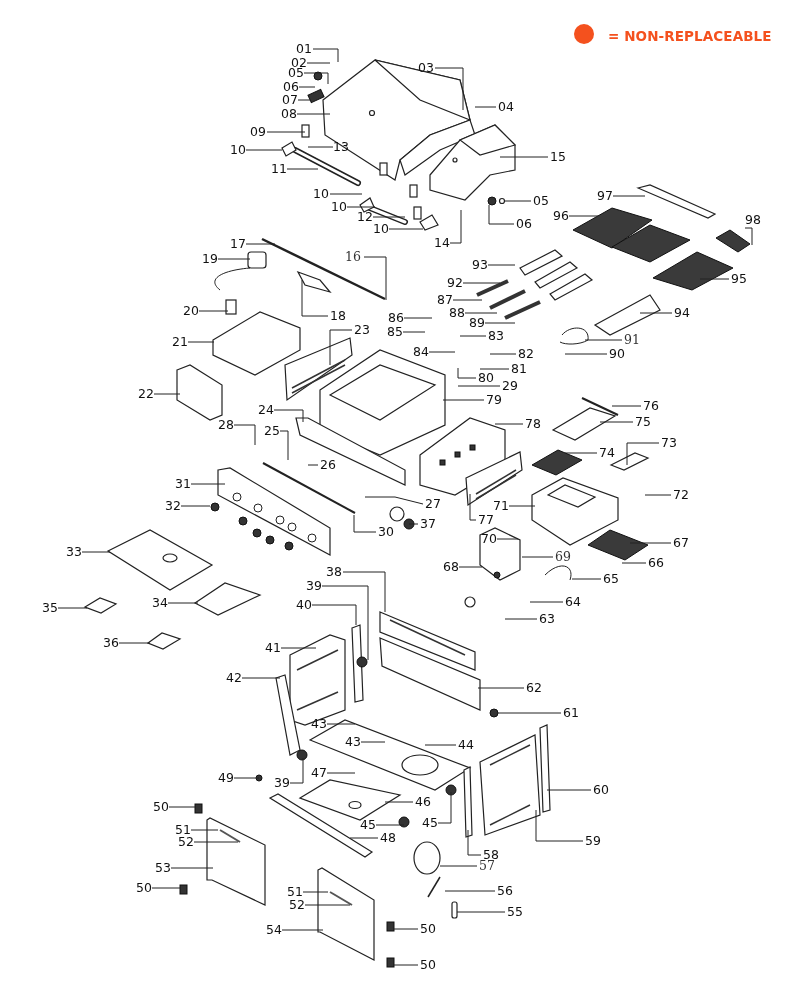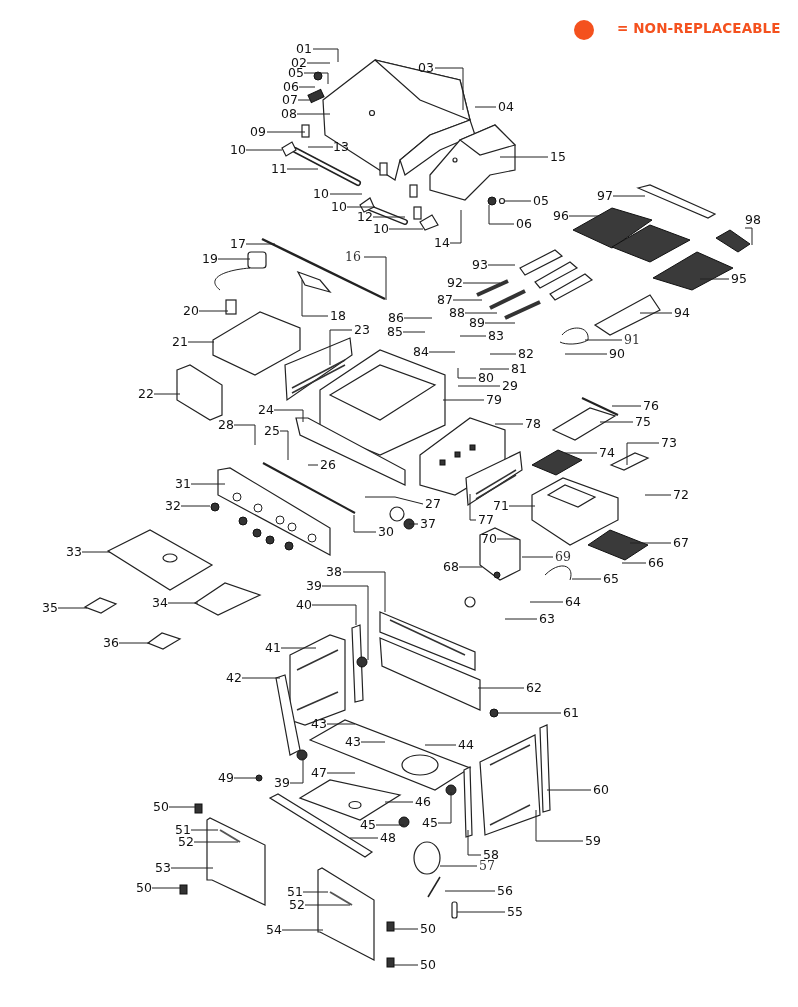--- a/index.html
+++ b/index.html
@@ -1,17 +1,17 @@
 <!DOCTYPE html>
 <html><head>
 <meta charset="utf-8">
 <style>
   html,body{margin:0;padding:0;background:#ffffff;}
   body{width:798px;height:1007px;position:relative;overflow:hidden;font-family:"DejaVu Sans",sans-serif;}
-  #legend{position:absolute;left:574px;top:20px;height:24px;display:flex;align-items:flex-start;gap:23px;}
+  #legend{position:absolute;left:574px;top:20px;height:24px;display:flex;align-items:flex-end;gap:14px;}
   #legend .dot{width:20px;height:20px;border-radius:50%;background:#f4511e;}
   #legend .txt{font-family:"DejaVu Sans",sans-serif;font-weight:bold;font-size:13.5px;color:#f4511e;letter-spacing:0.1px;}
   svg#diagram{position:absolute;left:0;top:0;}
   .part{fill:#ffffff;stroke:#222;stroke-width:1.2;}
   .part-dark{fill:#333;stroke:#111;stroke-width:1;}
   .grate{fill:#3a3a3a;stroke:#111;stroke-width:1;}
   .leader{stroke:#222;stroke-width:1;fill:none;}
   .lbl{font-family:"DejaVu Sans",sans-serif;font-size:12.5px;fill:#111;}
   .lbl-serif{font-family:"DejaVu Serif",serif;font-size:12.5px;fill:#333;}
   .vent{stroke:#333;stroke-width:1.5;}

